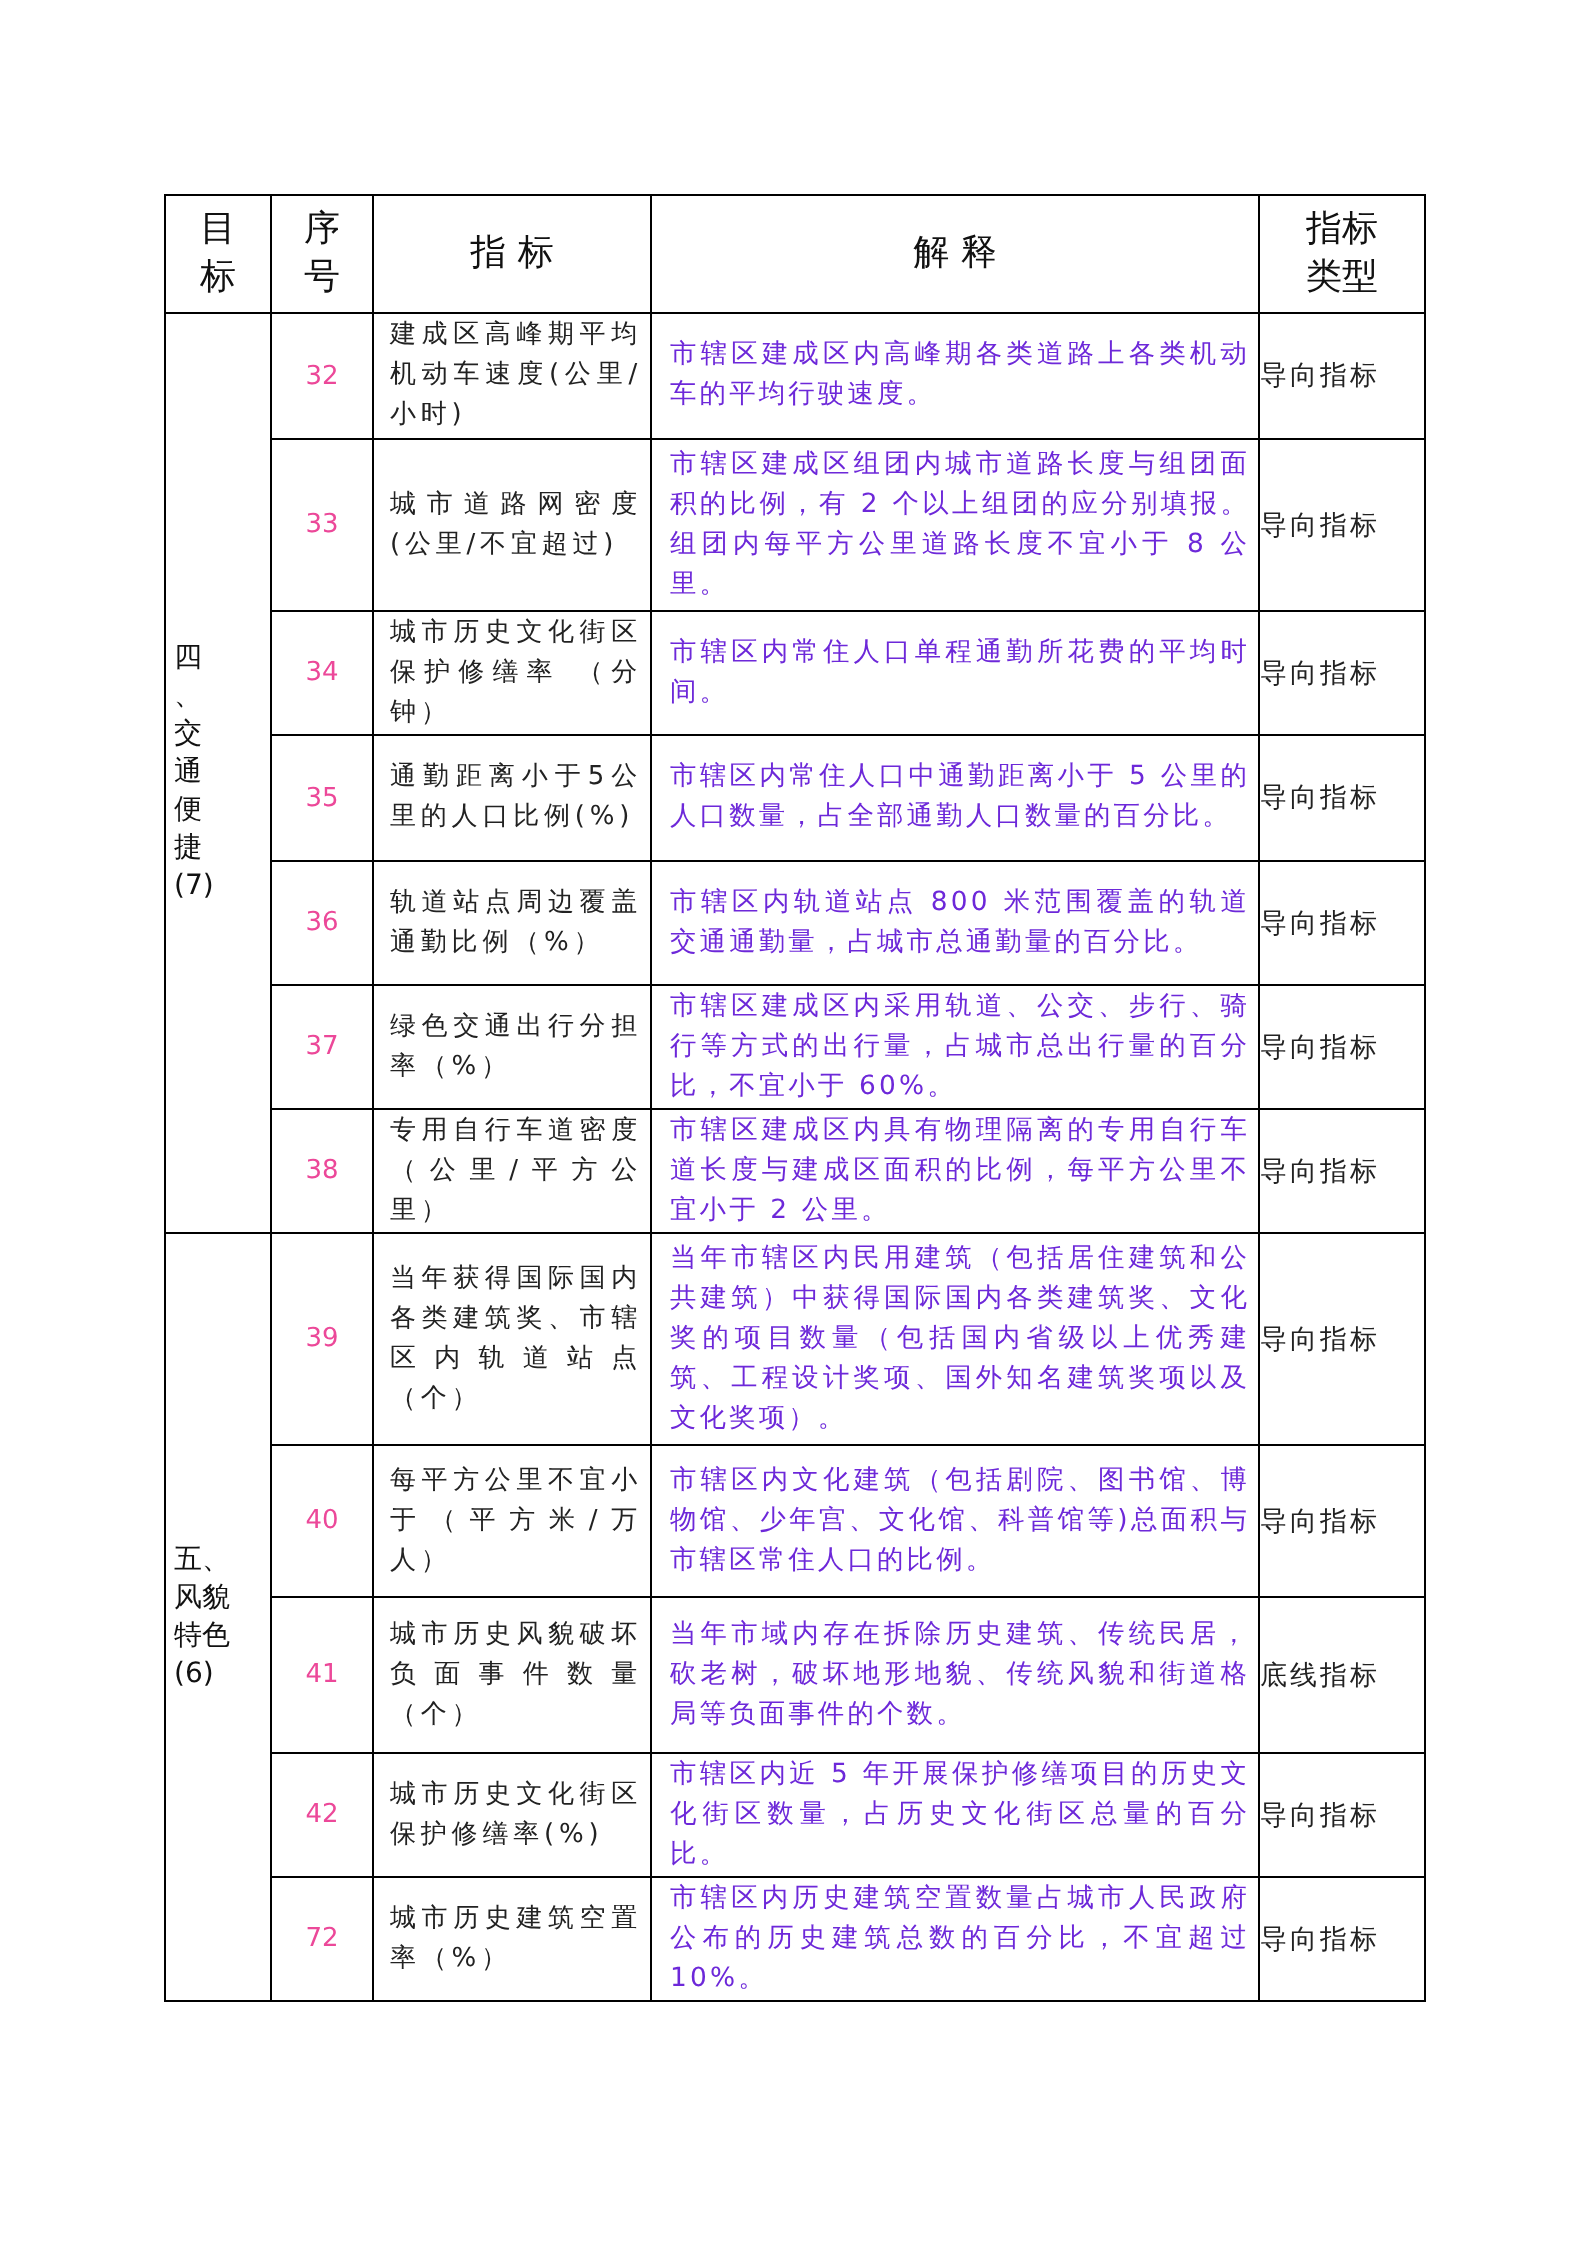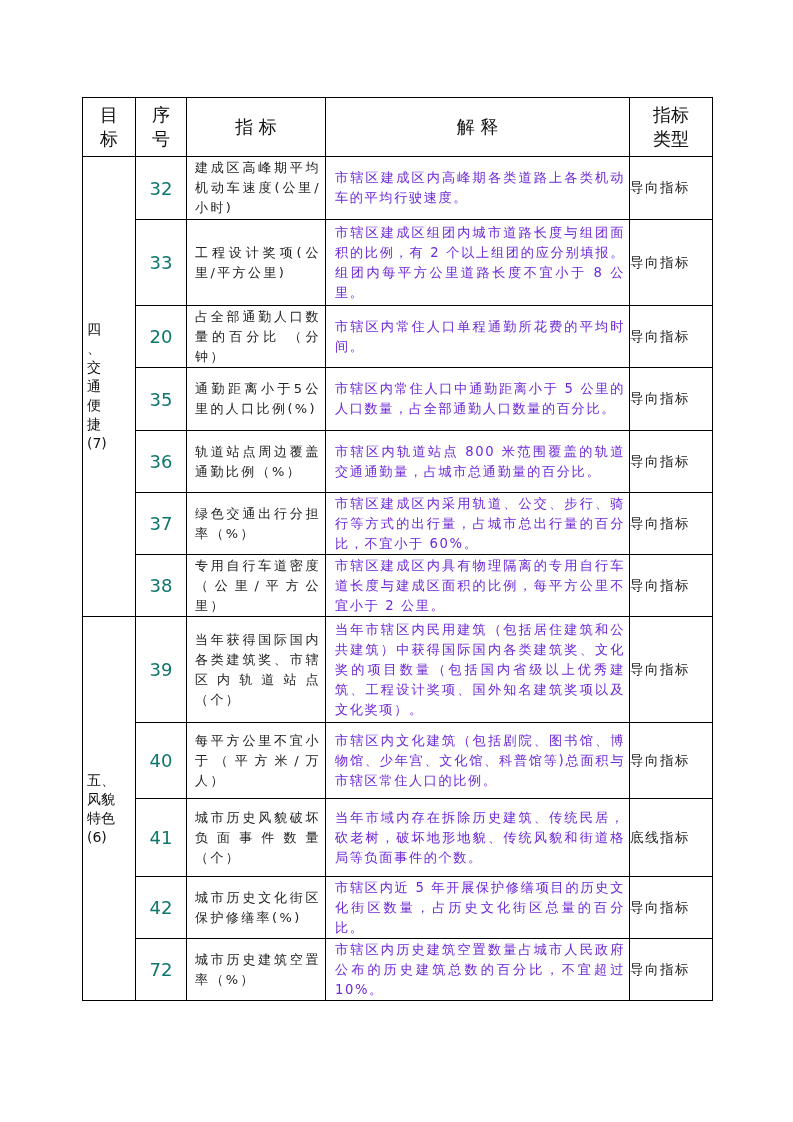--- a/index.html
+++ b/index.html
@@ -12,21 +12,21 @@
   table.main td, table.main th {
     border: 1.3px solid #000; padding: 0; vertical-align: middle;
   }
   col.c1 { width: 53px; }
   col.c2 { width: 51px; }
   col.c3 { width: 139px; }
   col.c4 { width: 304px; }
   col.c5 { width: 83px; }
   th { font-weight: normal; font-size: 18px; line-height: 24px; text-align: center; }
   tr.hdr { height: 59px; }
-  .num { text-align: center; font-size: 18px; color: #0f766e; }
+  .num { text-align: center; font-size: 13px; color: #ec4899; }
   .ind { font-size: 13px; line-height: 20px; letter-spacing: 2.4px; padding: 0 4px 0 8px !important;
          text-align: justify; color: #222; }
   .exp { font-size: 13.2px; line-height: 20px; letter-spacing: 1.6px; padding: 0 4px 0 9px !important;
          text-align: justify; color: #6d28d9; }
   .typ { font-size: 13.5px; letter-spacing: 1.5px; color: #222; }
   .grp { font-size: 14px; line-height: 19px; padding: 0 4px !important; color: #111;
          vertical-align: middle; }
   .grp span { display: block; }
   .grp.g4 { letter-spacing: 6px; }
 </style>
@@ -68,27 +68,27 @@
         <span>便 捷</span>
         <span style="letter-spacing:0">(7)</span>
       </td>
       <td class="num">32</td>
       <td class="ind">建成区高峰期平均机动车速度(公里/小时)</td>
       <td class="exp">市辖区建成区内高峰期各类道路上各类机动车的平均行驶速度。</td>
       <td class="typ">导向指标</td>
     </tr>
     <tr style="height:86px">
       <td class="num">33</td>
-      <td class="ind">工程设计奖项(公里/平方公里)</td>
+      <td class="ind">城市道路网密度(公里/不宜超过)</td>
       <td class="exp">市辖区建成区组团内城市道路长度与组团面积的比例，有 2 个以上组团的应分别填报。组团内每平方公里道路长度不宜小于 8 公里。</td>
       <td class="typ">导向指标</td>
     </tr>
     <tr style="height:62px">
-      <td class="num">20</td>
-      <td class="ind">占全部通勤人口数量的百分比 （分钟）</td>
+      <td class="num">34</td>
+      <td class="ind">城市历史文化街区保护修缮率 （分钟）</td>
       <td class="exp">市辖区内常住人口单程通勤所花费的平均时间。</td>
       <td class="typ">导向指标</td>
     </tr>
     <tr style="height:63px">
       <td class="num">35</td>
       <td class="ind">通勤距离小于5公里的人口比例(%)</td>
       <td class="exp">市辖区内常住人口中通勤距离小于 5 公里的人口数量，占全部通勤人口数量的百分比。</td>
       <td class="typ">导向指标</td>
     </tr>
     <tr style="height:62px">

